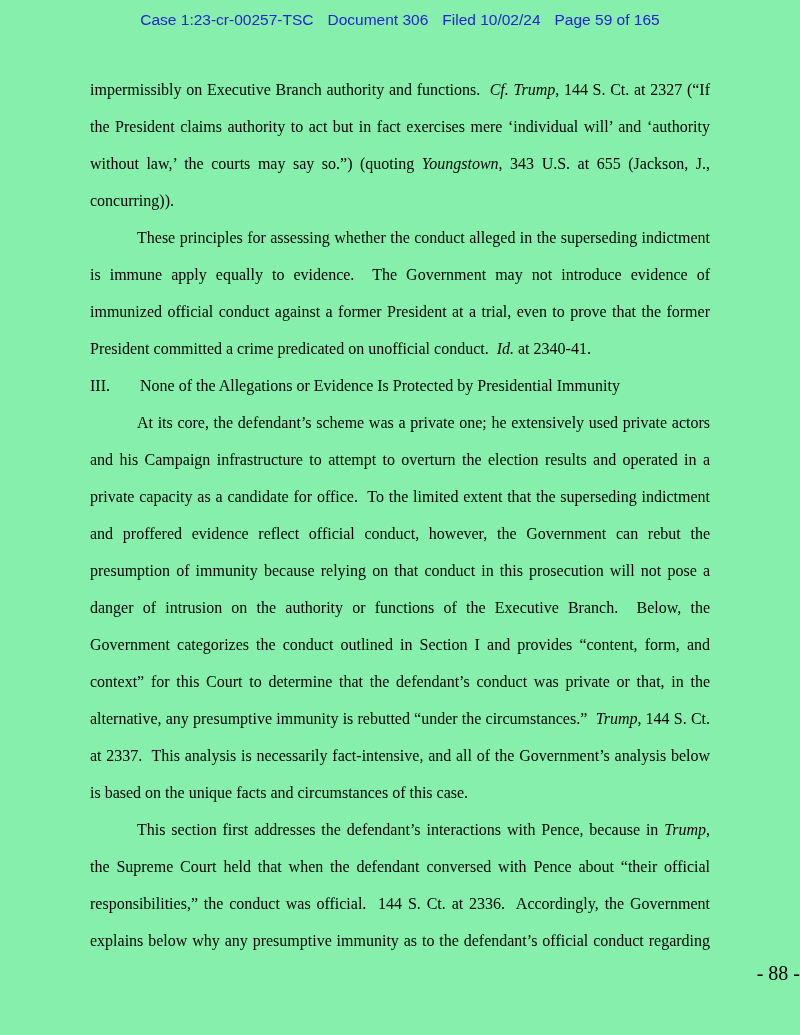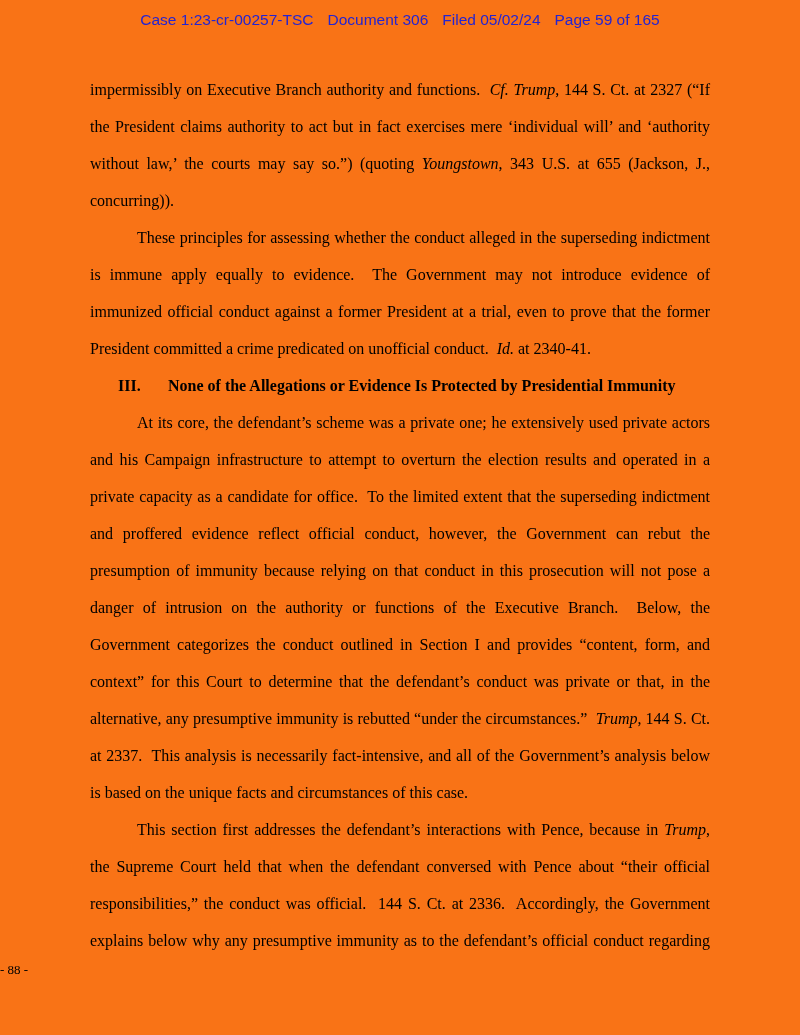--- a/index.html
+++ b/index.html
@@ -42,49 +42,48 @@
     margin: 0;
     padding: 0;
   }
   p.para.indent {
     text-indent: 47px;
   }
   p.para.cont {
     text-align-last: justify;
   }
   p.para.heading {
-    font-weight: bold;
+    font-weight: normal;
     text-indent: 0;
-    margin-left: 28px;
   }
   .hnum {
     display: inline-block;
     width: 50px;
   }
   .it {
     font-style: italic;
   }
   .page-footer {
     position: absolute;
     top: 962px;
     left: 0;
     width: 100%;
-    text-align: left;
-    font-size: 13px;
+    text-align: right;
+    font-size: 20px;
   }
 </style>
 </head>
 <body>
 
-<div class="page" style="background: #f97316; color: rgb(0, 0, 0);">
+<div class="page" style="background: #86efac; color: rgb(0, 0, 0);">
 
   <div class="court-header" style="color: rgb(36, 36, 210);">
     <span>Case 1:23-cr-00257-TSC</span>
     <span>Document 306</span>
-    <span>Filed 05/02/24</span>
+    <span>Filed 10/02/24</span>
     <span>Page 59 of 165</span>
   </div>
 
   <div class="doc-body">
       <p class="para"><span>impermissibly on Executive Branch authority and functions.&nbsp; </span><span class="it">Cf. Trump</span><span>, 144 S. Ct. at 2327 (“If the President claims authority to act but in fact exercises mere ‘individual will’ and ‘authority without law,’ the courts may say so.”) (quoting </span><span class="it">Youngstown</span><span>, 343 U.S. at 655 (Jackson, J., concurring)).</span></p>
       <p class="para indent"><span>These principles for assessing whether the conduct alleged in the superseding indictment is immune apply equally to evidence.&nbsp; The Government may not introduce evidence of immunized official conduct against a former President at a trial, even to prove that the former President committed a crime predicated on unofficial conduct.&nbsp; </span><span class="it">Id.</span><span> at 2340-41.</span></p>
       <p class="para heading"><span class="hnum">III.</span><span>None of the Allegations or Evidence Is Protected by Presidential Immunity</span></p>
       <p class="para indent"><span>At its core, the defendant’s scheme was a private one; he extensively used private actors and his Campaign infrastructure to attempt to overturn the election results and operated in a private capacity as a candidate for office.&nbsp; To the limited extent that the superseding indictment and proffered evidence reflect official conduct, however, the Government can rebut the presumption of immunity because relying on that conduct in this prosecution will not pose a danger of intrusion on the authority or functions of the Executive Branch.&nbsp; Below, the Government categorizes the conduct outlined in Section I and provides “content, form, and context” for this Court to determine that the defendant’s conduct was private or that, in the alternative, any presumptive immunity is rebutted “under the circumstances.”&nbsp; </span><span class="it">Trump</span><span>, 144 S. Ct. at 2337.&nbsp; This analysis is necessarily fact-intensive, and all of the Government’s analysis below is based on the unique facts and circumstances of this case.</span></p>
       <p class="para indent cont"><span>This section first addresses the defendant’s interactions with Pence, because in </span><span class="it">Trump</span><span>, the Supreme Court held that when the defendant conversed with Pence about “their official responsibilities,” the conduct was official.&nbsp; 144 S. Ct. at 2336.&nbsp; Accordingly, the Government explains below why any presumptive immunity as to the defendant’s official conduct regarding</span></p>
     </div>

